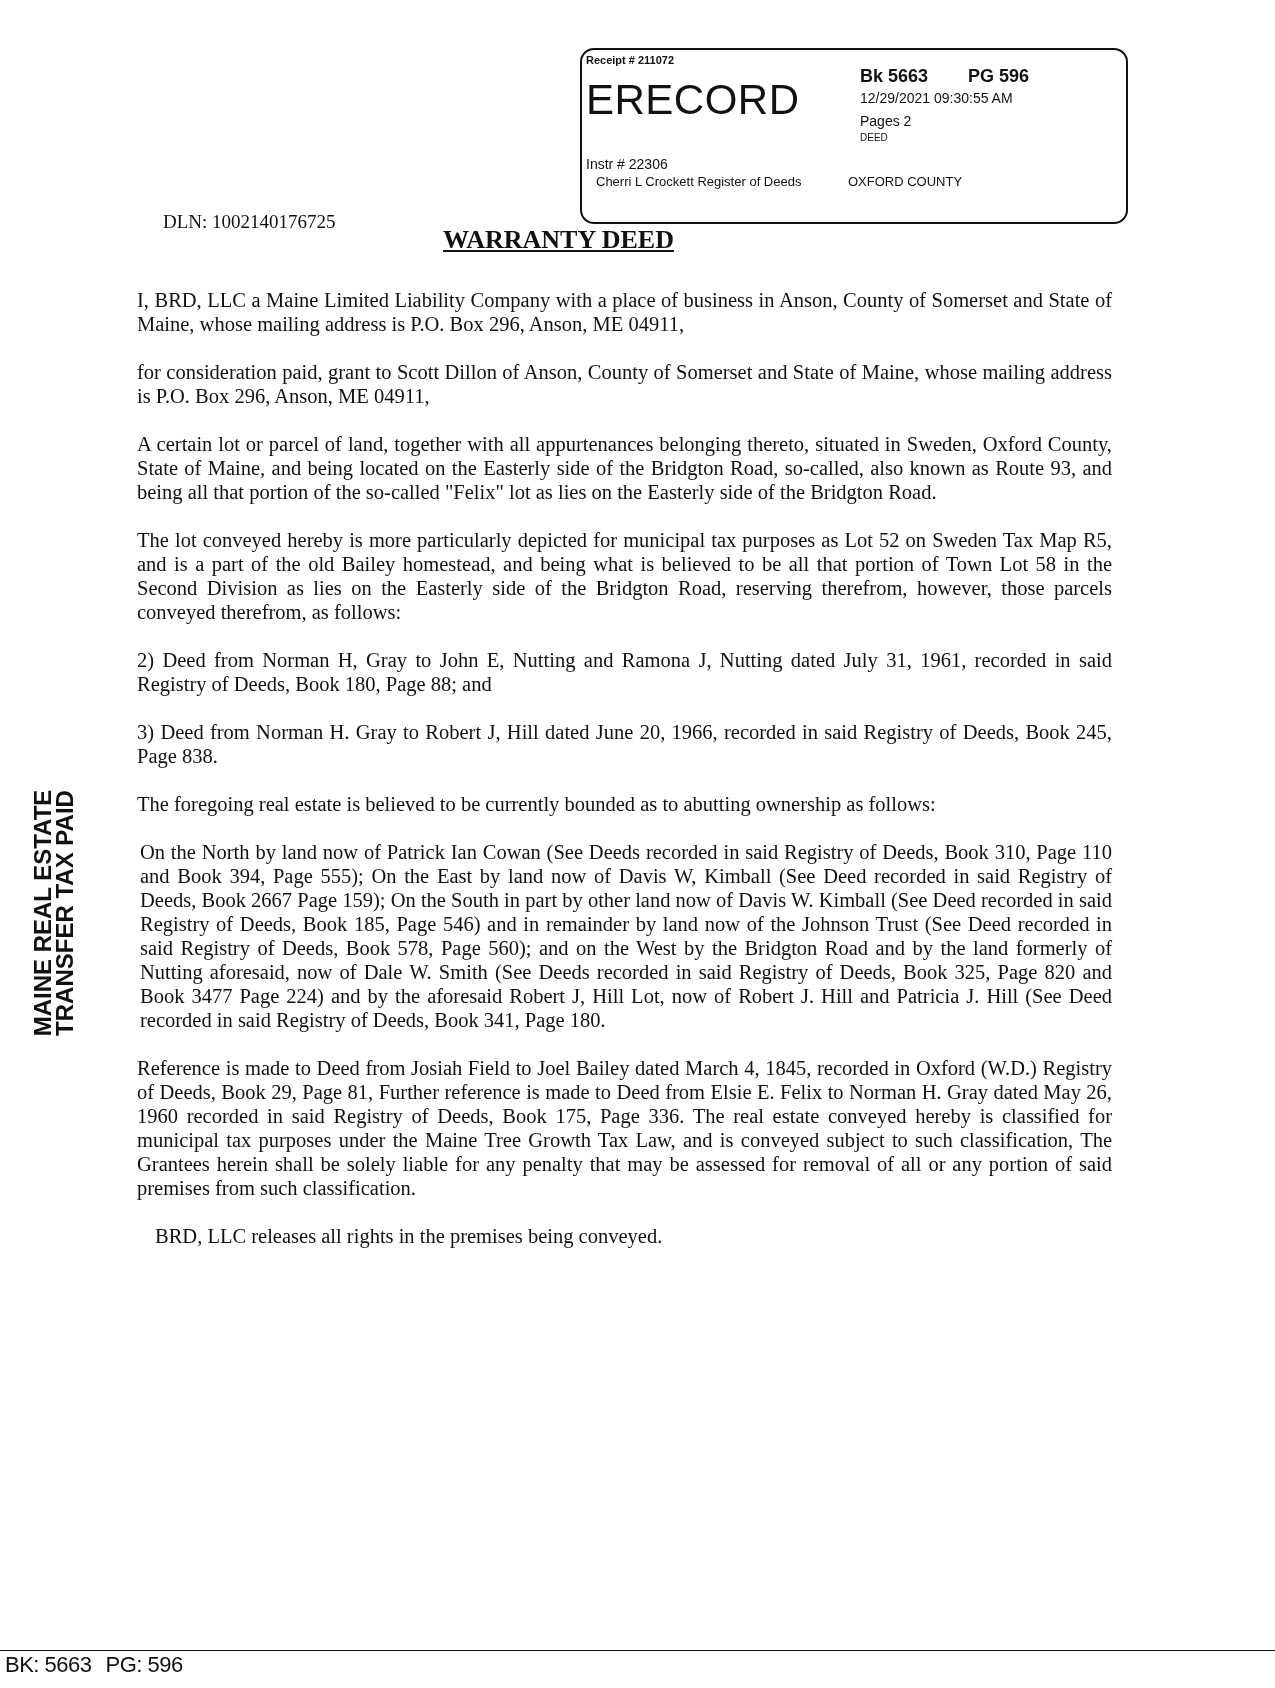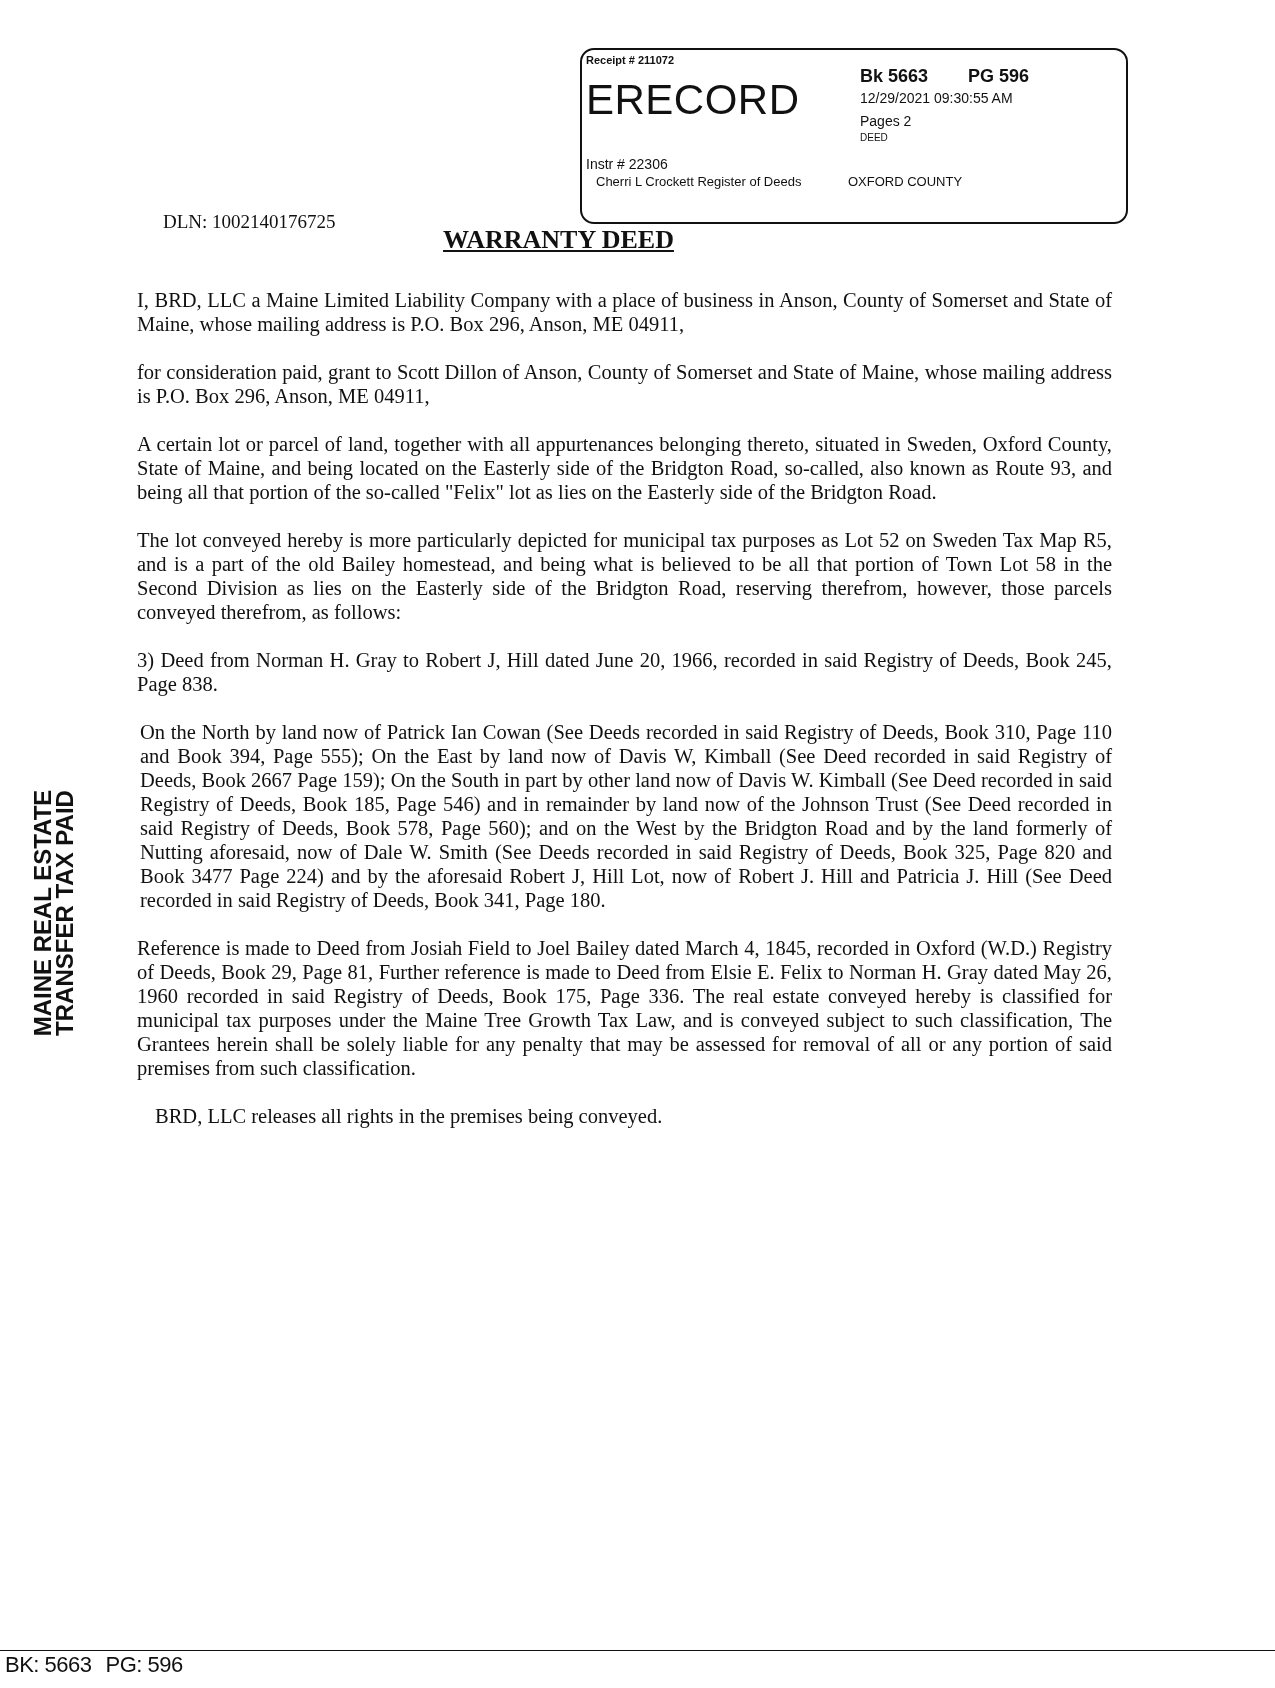--- a/index.html
+++ b/index.html
@@ -145,22 +145,24 @@
 <div class="body">
   <p><span>I, </span><b>BRD, LLC</b><span> a Maine Limited Liability Company with a place of business in Anson, County of Somerset and State of Maine, whose mailing address is P.O. Box 296, Anson, ME 04911,</span></p>
 
   <p><span>for consideration paid, grant to </span><b>Scott Dillon</b><span> of Anson, County of Somerset and State of Maine, whose mailing address is P.O. Box 296, Anson, ME 04911,</span></p>
 
 
   <p>A certain lot or parcel of land, together with all appurtenances belonging thereto, situated in Sweden, Oxford County, State of Maine, and being located on the Easterly side of the Bridgton Road, so-called, also known as Route 93, and being all that portion of the so-called "Felix" lot as lies on the Easterly side of the Bridgton Road.</p>
 
   <p>The lot conveyed hereby is more particularly depicted for municipal tax purposes as Lot 52 on Sweden Tax Map R5, and is a part of the old Bailey homestead, and being what is believed to be all that portion of Town Lot 58 in the Second Division as lies on the Easterly side of the Bridgton Road, reserving therefrom, however, those parcels conveyed therefrom, as follows:</p>
 
+  <p>2) Deed from Norman H, Gray to John E, Nutting and Ramona J, Nutting dated July 31, 1961, recorded in said Registry of Deeds, Book 180, Page 88; and</p>
   <p>3) Deed from Norman H. Gray to Robert J, Hill dated June 20, 1966, recorded in said Registry of Deeds, Book 245, Page 838.</p>
 
+  <p>The foregoing real estate is believed to be currently bounded as to abutting ownership as follows:</p>
 
   <p class="bounds">On the North by land now of Patrick Ian Cowan (See Deeds recorded in said Registry of Deeds, Book 310, Page 110 and Book 394, Page 555); On the East by land now of Davis W, Kimball (See Deed recorded in said Registry of Deeds, Book 2667 Page 159); On the South in part by other land now of Davis W. Kimball (See Deed recorded in said Registry of Deeds, Book 185, Page 546) and in remainder by land now of the Johnson Trust (See Deed recorded in said Registry of Deeds, Book 578, Page 560); and on the West by the Bridgton Road and by the land formerly of Nutting aforesaid, now of Dale W. Smith (See Deeds recorded in said Registry of Deeds, Book 325, Page 820 and Book 3477 Page 224) and by the aforesaid Robert J, Hill Lot, now of Robert J. Hill and Patricia J. Hill (See Deed recorded in said Registry of Deeds, Book 341, Page 180.</p>
 
   <p>Reference is made to Deed from Josiah Field to Joel Bailey dated March 4, 1845, recorded in Oxford (W.D.) Registry of Deeds, Book 29, Page 81, Further reference is made to Deed from Elsie E. Felix to Norman H. Gray dated May 26, 1960 recorded in said Registry of Deeds, Book 175, Page 336. The real estate conveyed hereby is classified for municipal tax purposes under the Maine Tree Growth Tax Law, and is conveyed subject to such classification, The Grantees herein shall be solely liable for any penalty that may be assessed for removal of all or any portion of said premises from such classification.</p>
 
   <p class="indent-last">BRD, LLC releases all rights in the premises being conveyed.</p>
 </div>
 
 <div class="footer-line"></div>
 <div class="footer">

